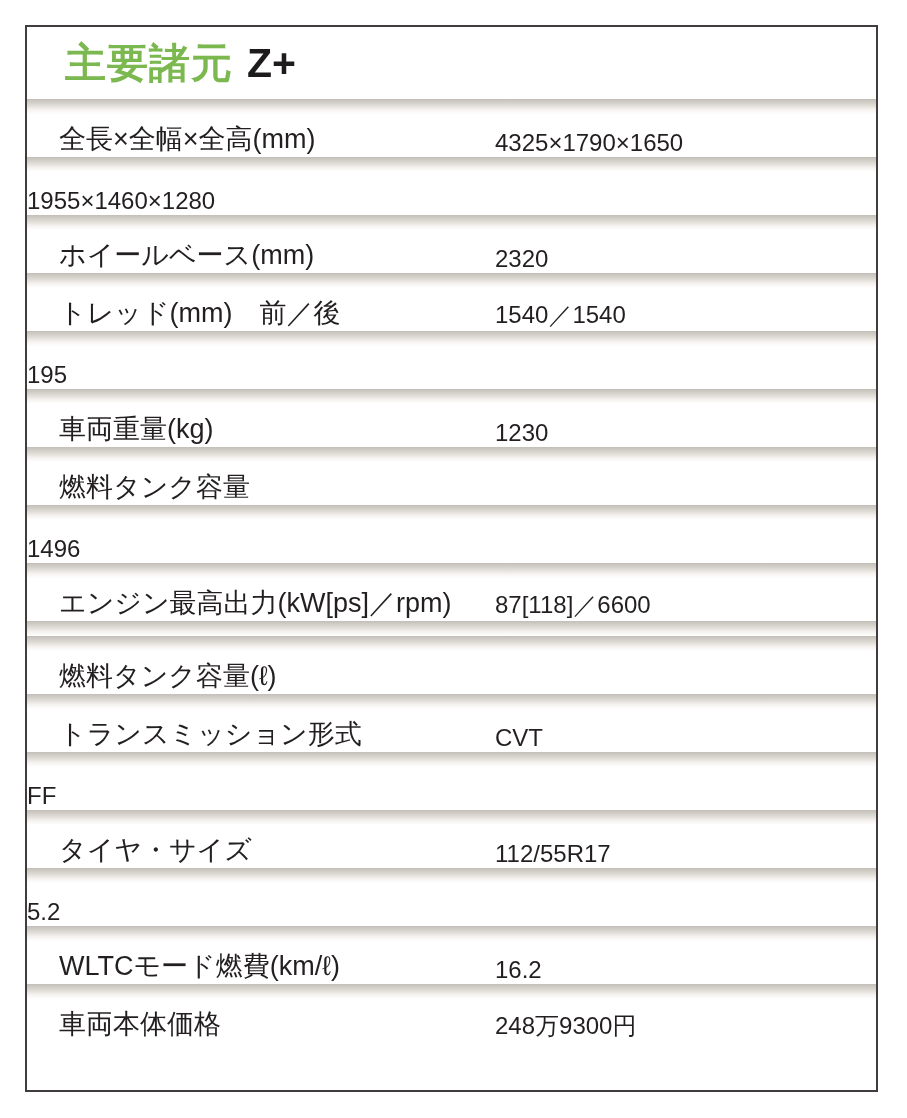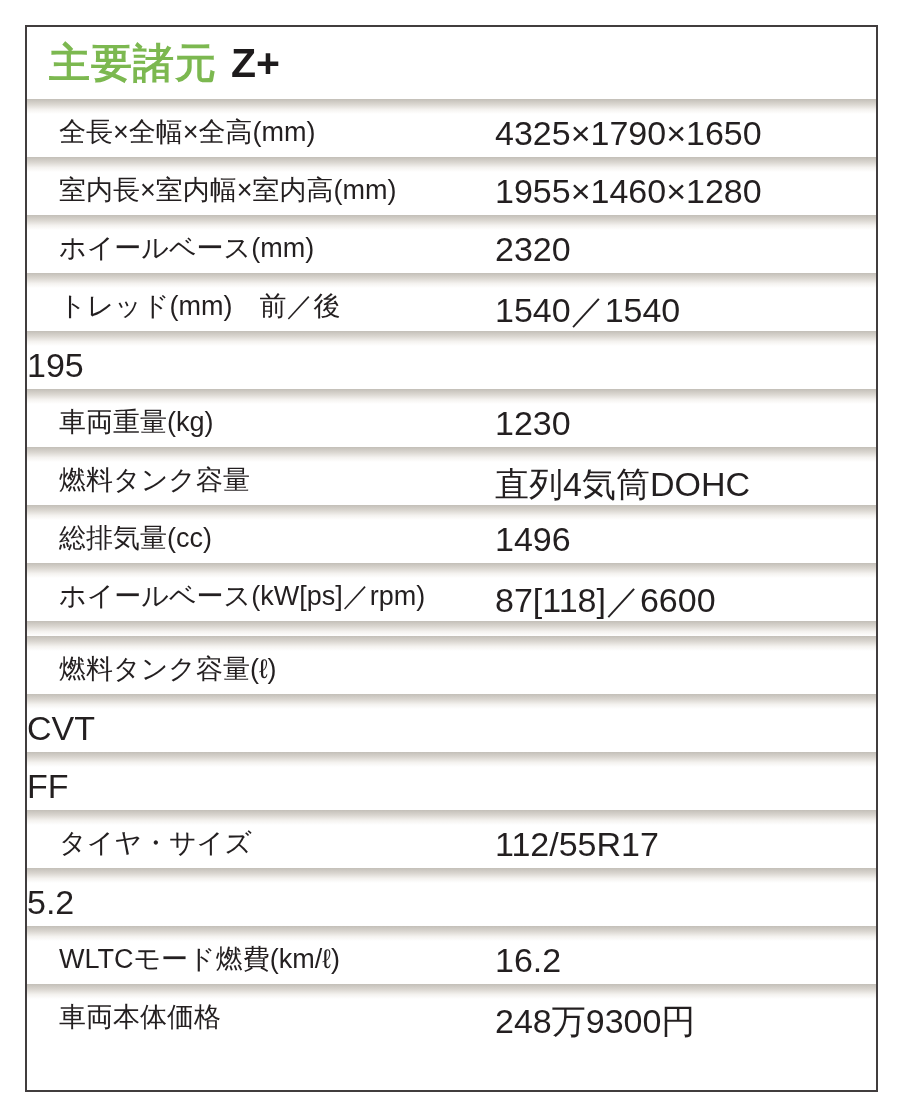--- a/index.html
+++ b/index.html
@@ -20,55 +20,55 @@
     width: 853px;
     height: 1067px;
     border: 2.5px solid #413d3e;
     background: #ffffff;
     overflow: hidden;
   }
   .spec-header {
     height: 72px;
     display: flex;
     align-items: center;
-    padding-left: 22px;
+    padding-left: 38px;
   }
   .spec-title-main {
     font-size: 41px;
     font-weight: bold;
     letter-spacing: 1px;
     color: #7cb850;
   }
   .spec-title-grade {
     font-size: 41px;
     font-weight: bold;
     color: #1e1b1c;
     margin-left: 14px;
   }
   .divider {
     height: 15px;
     background: linear-gradient(180deg, #c3bfb8 0%, #dad6d0 35%, #f4f2ef 70%, #ffffff 100%);
   }
   .spec-row {
     height: 43px;
     display: flex;
-    align-items: flex-start;
+    align-items: flex-end;
     background: #ffffff;
   }
   .spec-label {
     box-sizing: border-box;
     flex: 0 0 468px;
     padding-left: 32px;
     font-size: 27px;
     color: #231f20;
     white-space: nowrap;
     letter-spacing: 0px;
   }
   .spec-value {
-    font-size: 34px;
+    font-size: 24px;
     color: #231f20;
     white-space: nowrap;
   }
 </style>
 </head>
 <body>
 
 <div class="page">
   <div class="spec-card">
     <div class="spec-header">
@@ -77,21 +77,20 @@
     </div>
     <div id="rows-container">
   <div class="divider"></div>
   <div class="spec-row">
     <div class="spec-label">全長×全幅×全高(mm)</div>
     <div class="spec-value">4325×1790×1650</div>
   </div>
 
   <div class="divider"></div>
   <div class="spec-row">
-    <div class="spec-label">室内長×室内幅×室内高(mm)</div>
     <div class="spec-value">1955×1460×1280</div>
   </div>
 
   <div class="divider"></div>
   <div class="spec-row">
     <div class="spec-label">ホイールベース(mm)</div>
     <div class="spec-value">2320</div>
   </div>
 
   <div class="divider"></div>
@@ -107,44 +106,43 @@
 
   <div class="divider"></div>
   <div class="spec-row">
     <div class="spec-label">車両重量(kg)</div>
     <div class="spec-value">1230</div>
   </div>
 
   <div class="divider"></div>
   <div class="spec-row">
     <div class="spec-label">燃料タンク容量</div>
-    <div class="spec-value">直列4気筒DOHC</div>
   </div>
 
   <div class="divider"></div>
   <div class="spec-row">
-    <div class="spec-label">総排気量(cc)</div>
     <div class="spec-value">1496</div>
   </div>
 
   <div class="divider"></div>
   <div class="spec-row">
-    <div class="spec-label">ホイールベース(kW[ps]／rpm)</div>
+    <div class="spec-label">エンジン最高出力(kW[ps]／rpm)</div>
     <div class="spec-value">87[118]／6600</div>
   </div>
 
   <div class="divider"></div>
 
   <div class="divider"></div>
   <div class="spec-row">
     <div class="spec-label">燃料タンク容量(ℓ)</div>
   </div>
 
   <div class="divider"></div>
   <div class="spec-row">
+    <div class="spec-label">トランスミッション形式</div>
     <div class="spec-value">CVT</div>
   </div>
 
   <div class="divider"></div>
   <div class="spec-row">
     <div class="spec-value">FF</div>
   </div>
 
   <div class="divider"></div>
   <div class="spec-row">

